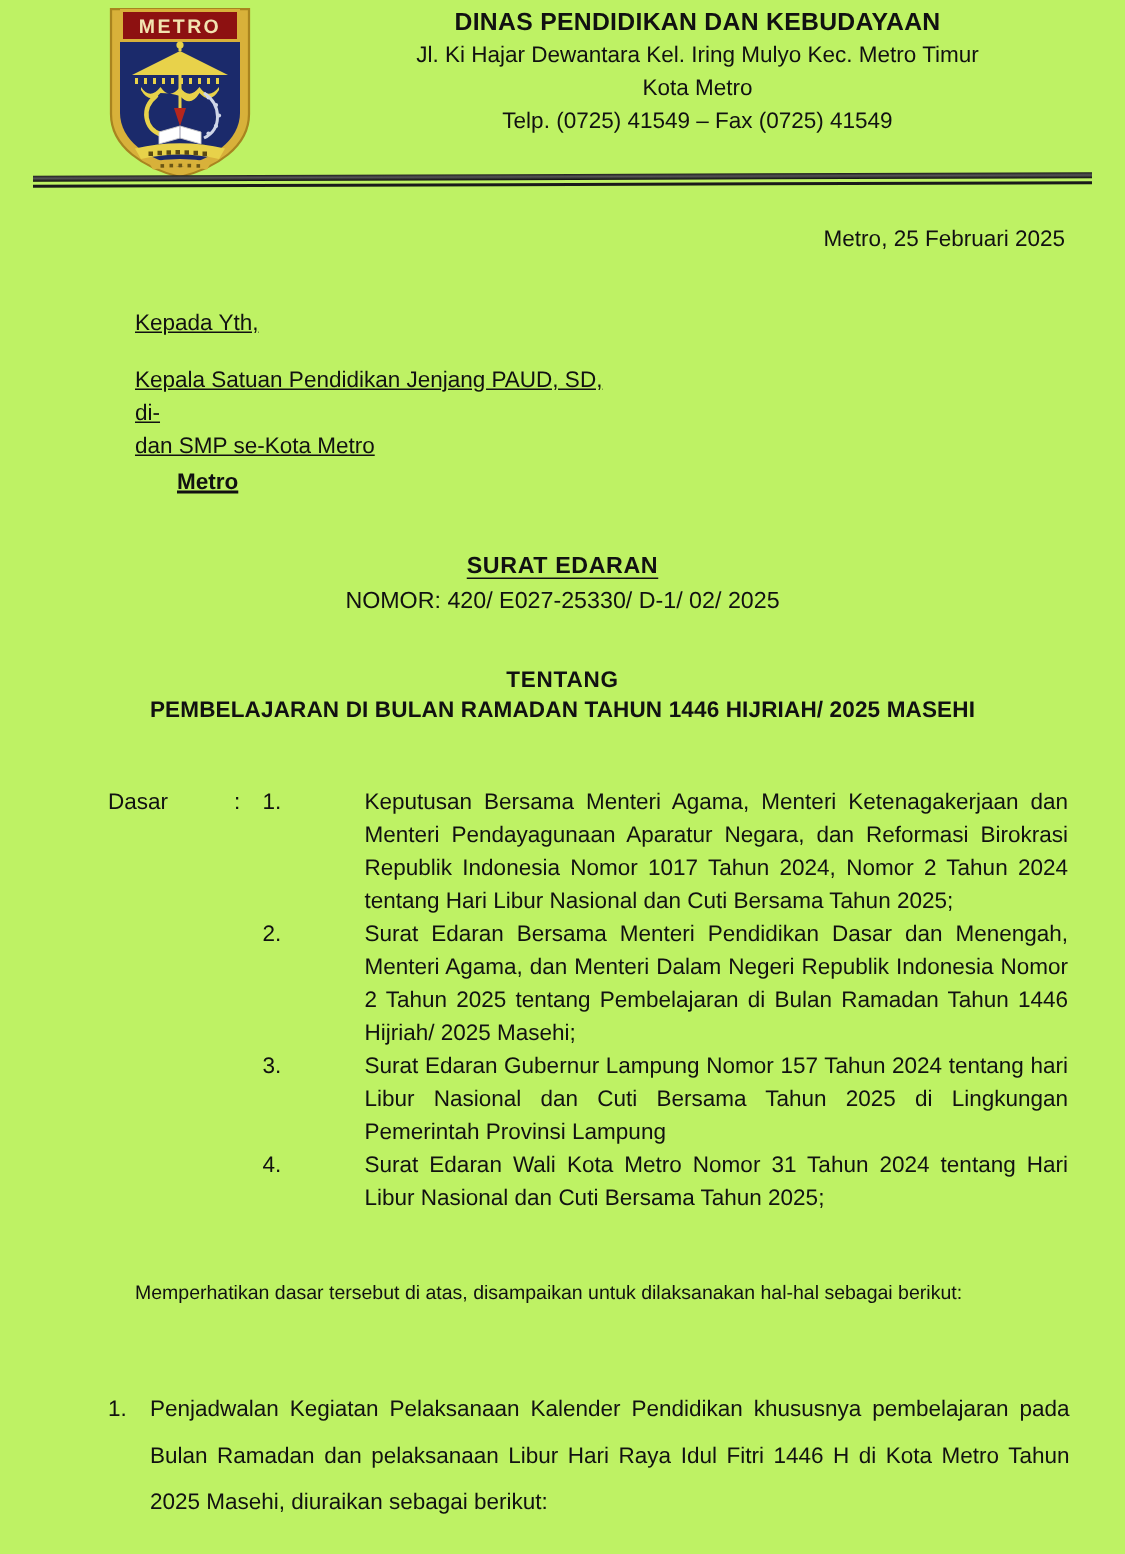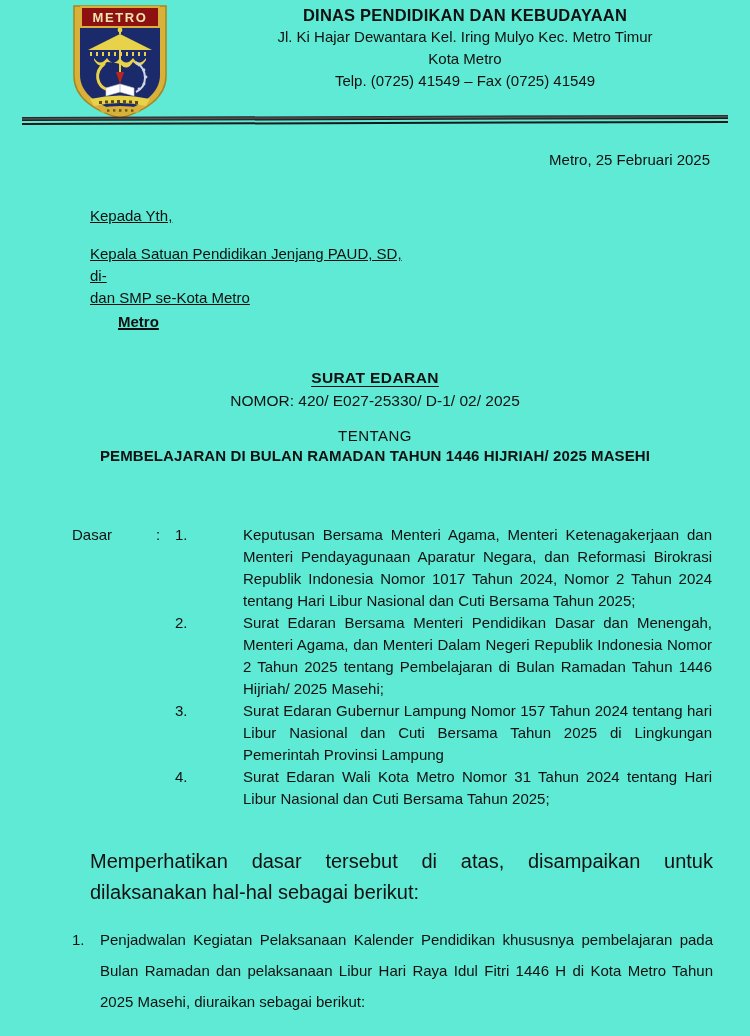--- a/index.html
+++ b/index.html
@@ -8,21 +8,21 @@
     background: #ffffff;
   }
   body {
     font-family: "Liberation Sans", sans-serif;
     color: #111111;
   }
   #page {
     position: relative;
     width: 750px;
     height: 1036px;
-    background: #5eead4;
+    background: #bef264;
     overflow: hidden;
   }
 
   
   #letterhead {
     position: absolute;
     left: 0;
     top: 0;
     width: 750px;
     height: 122px;
@@ -129,23 +129,23 @@
     text-decoration: underline;
     text-underline-offset: 2.5px;
     line-height: 20px;
   }
   .t-nomor {
     font-size: 15.5px;
     line-height: 25px;
   }
   .t-tentang {
     font-size: 15px;
-    font-weight: normal;
+    font-weight: bold;
     letter-spacing: 0.5px;
-    margin-top: 13px;
+    margin-top: 31px;
     line-height: 20px;
   }
   .t-judul {
     font-size: 15px;
     font-weight: bold;
     letter-spacing: 0.1px;
     line-height: 20px;
     white-space: nowrap;
   }
 
@@ -186,21 +186,21 @@
     top: 0;
   }
   .d-item > .txt { display: block; margin-left: 40px; }
 
   
   #memperhatikan {
     position: absolute;
     left: 90px;
     top: 846px;
     width: 623px;
-    font-size: 20px;
+    font-size: 13px;
     line-height: 31px;
     text-align: justify;
   }
   #body-list {
     position: absolute;
     left: 72px;
     top: 924px;
     width: 641px;
     font-size: 15px;
   }

